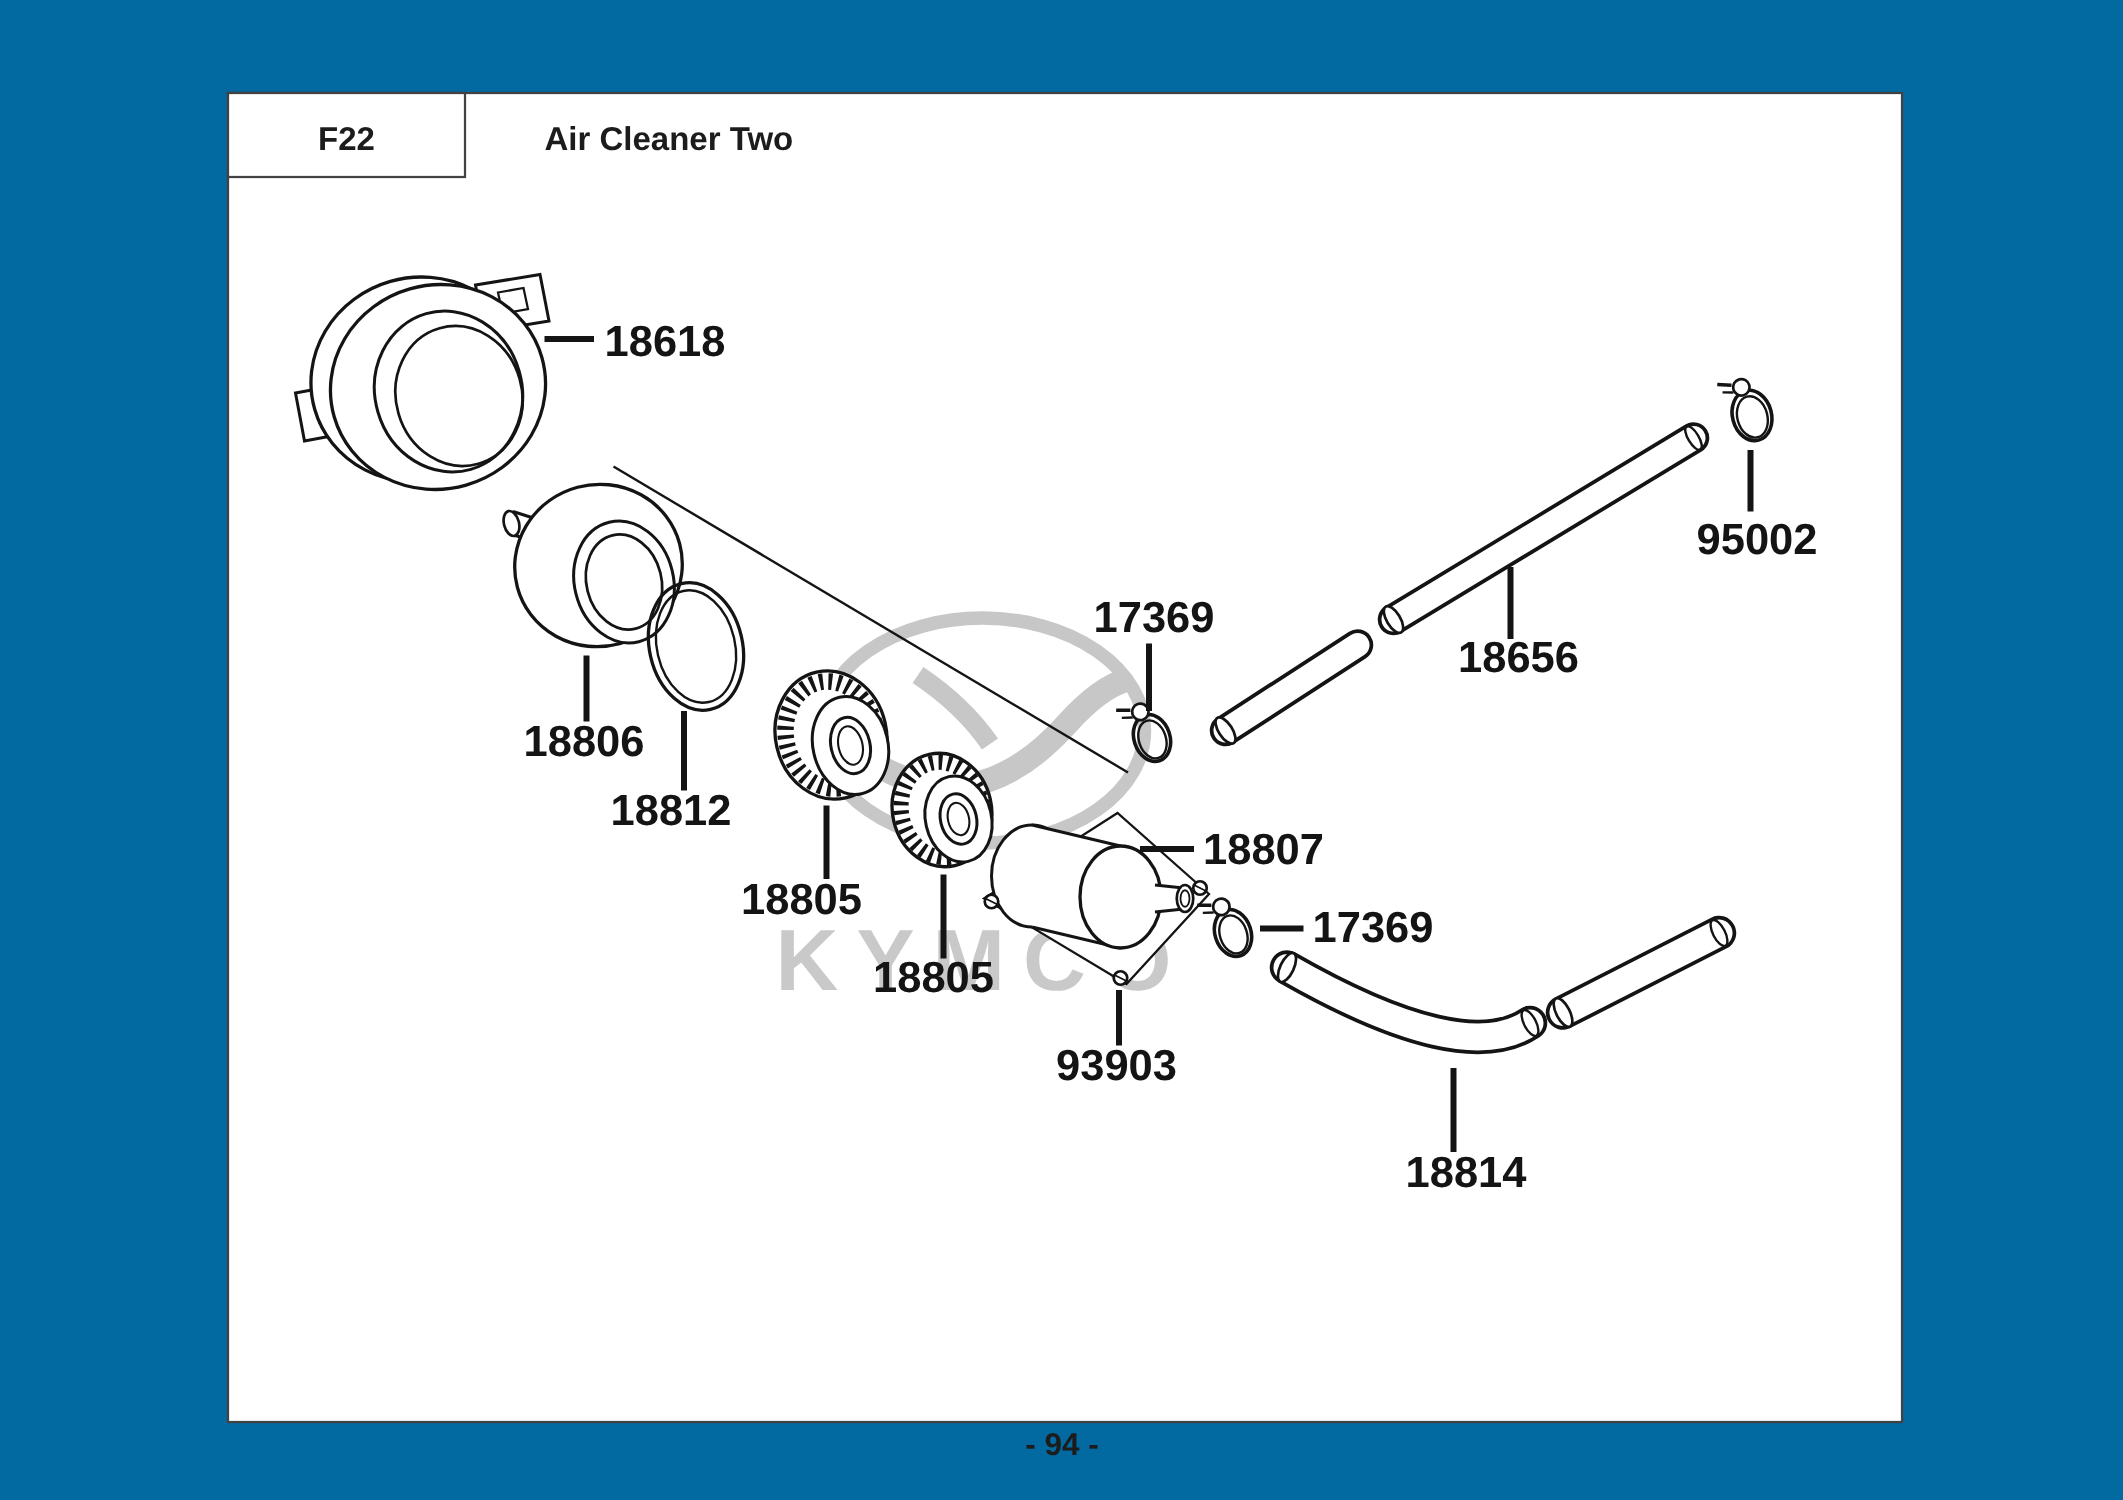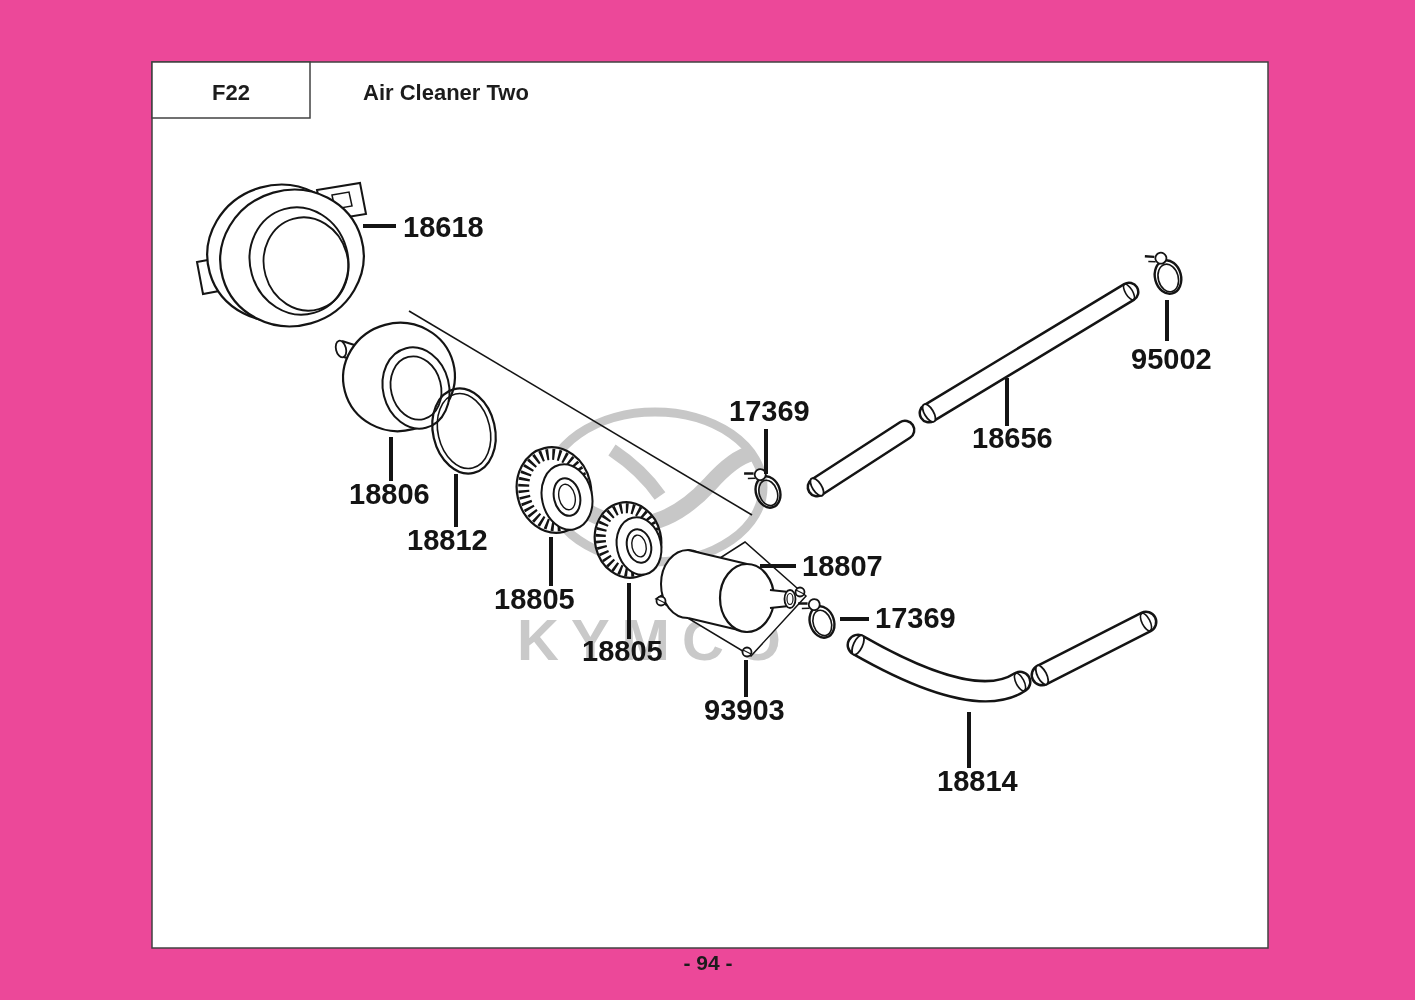--- a/index.html
+++ b/index.html
@@ -1,16 +1,16 @@
 <!DOCTYPE html>
 <html><head>
 <meta charset="utf-8">
 <style>
   html,body{margin:0;padding:0;background:#ffffff;}
-  .page{position:relative;width:1415px;height:1000px;background:#ec4899;overflow:hidden;
+  .page{position:relative;width:1415px;height:1000px;background:#0369a1;overflow:hidden;
         font-family:"Liberation Sans",sans-serif;}
   svg{position:absolute;left:0;top:0;}
   .hdr{font-family:"Liberation Sans",sans-serif;font-weight:bold;font-size:22px;fill:#1c1c1c;}
   .ftr{font-family:"Liberation Sans",sans-serif;font-weight:bold;font-size:21px;fill:#1c1c1c;}
   .lbl{font-family:"Liberation Sans",sans-serif;font-weight:bold;font-size:29px;fill:#141414;}
   .wm{font-family:"Liberation Sans",sans-serif;font-weight:bold;font-size:58px;fill:#c9c9c9;letter-spacing:12px;}
   .ln{stroke:#141414;stroke-width:4;}
   .part{stroke:#141414;fill:#ffffff;}
   .tube-o{stroke:#141414;stroke-width:21;fill:none;stroke-linecap:round;}
   .tube-i{stroke:#ffffff;stroke-width:16;fill:none;stroke-linecap:round;}

